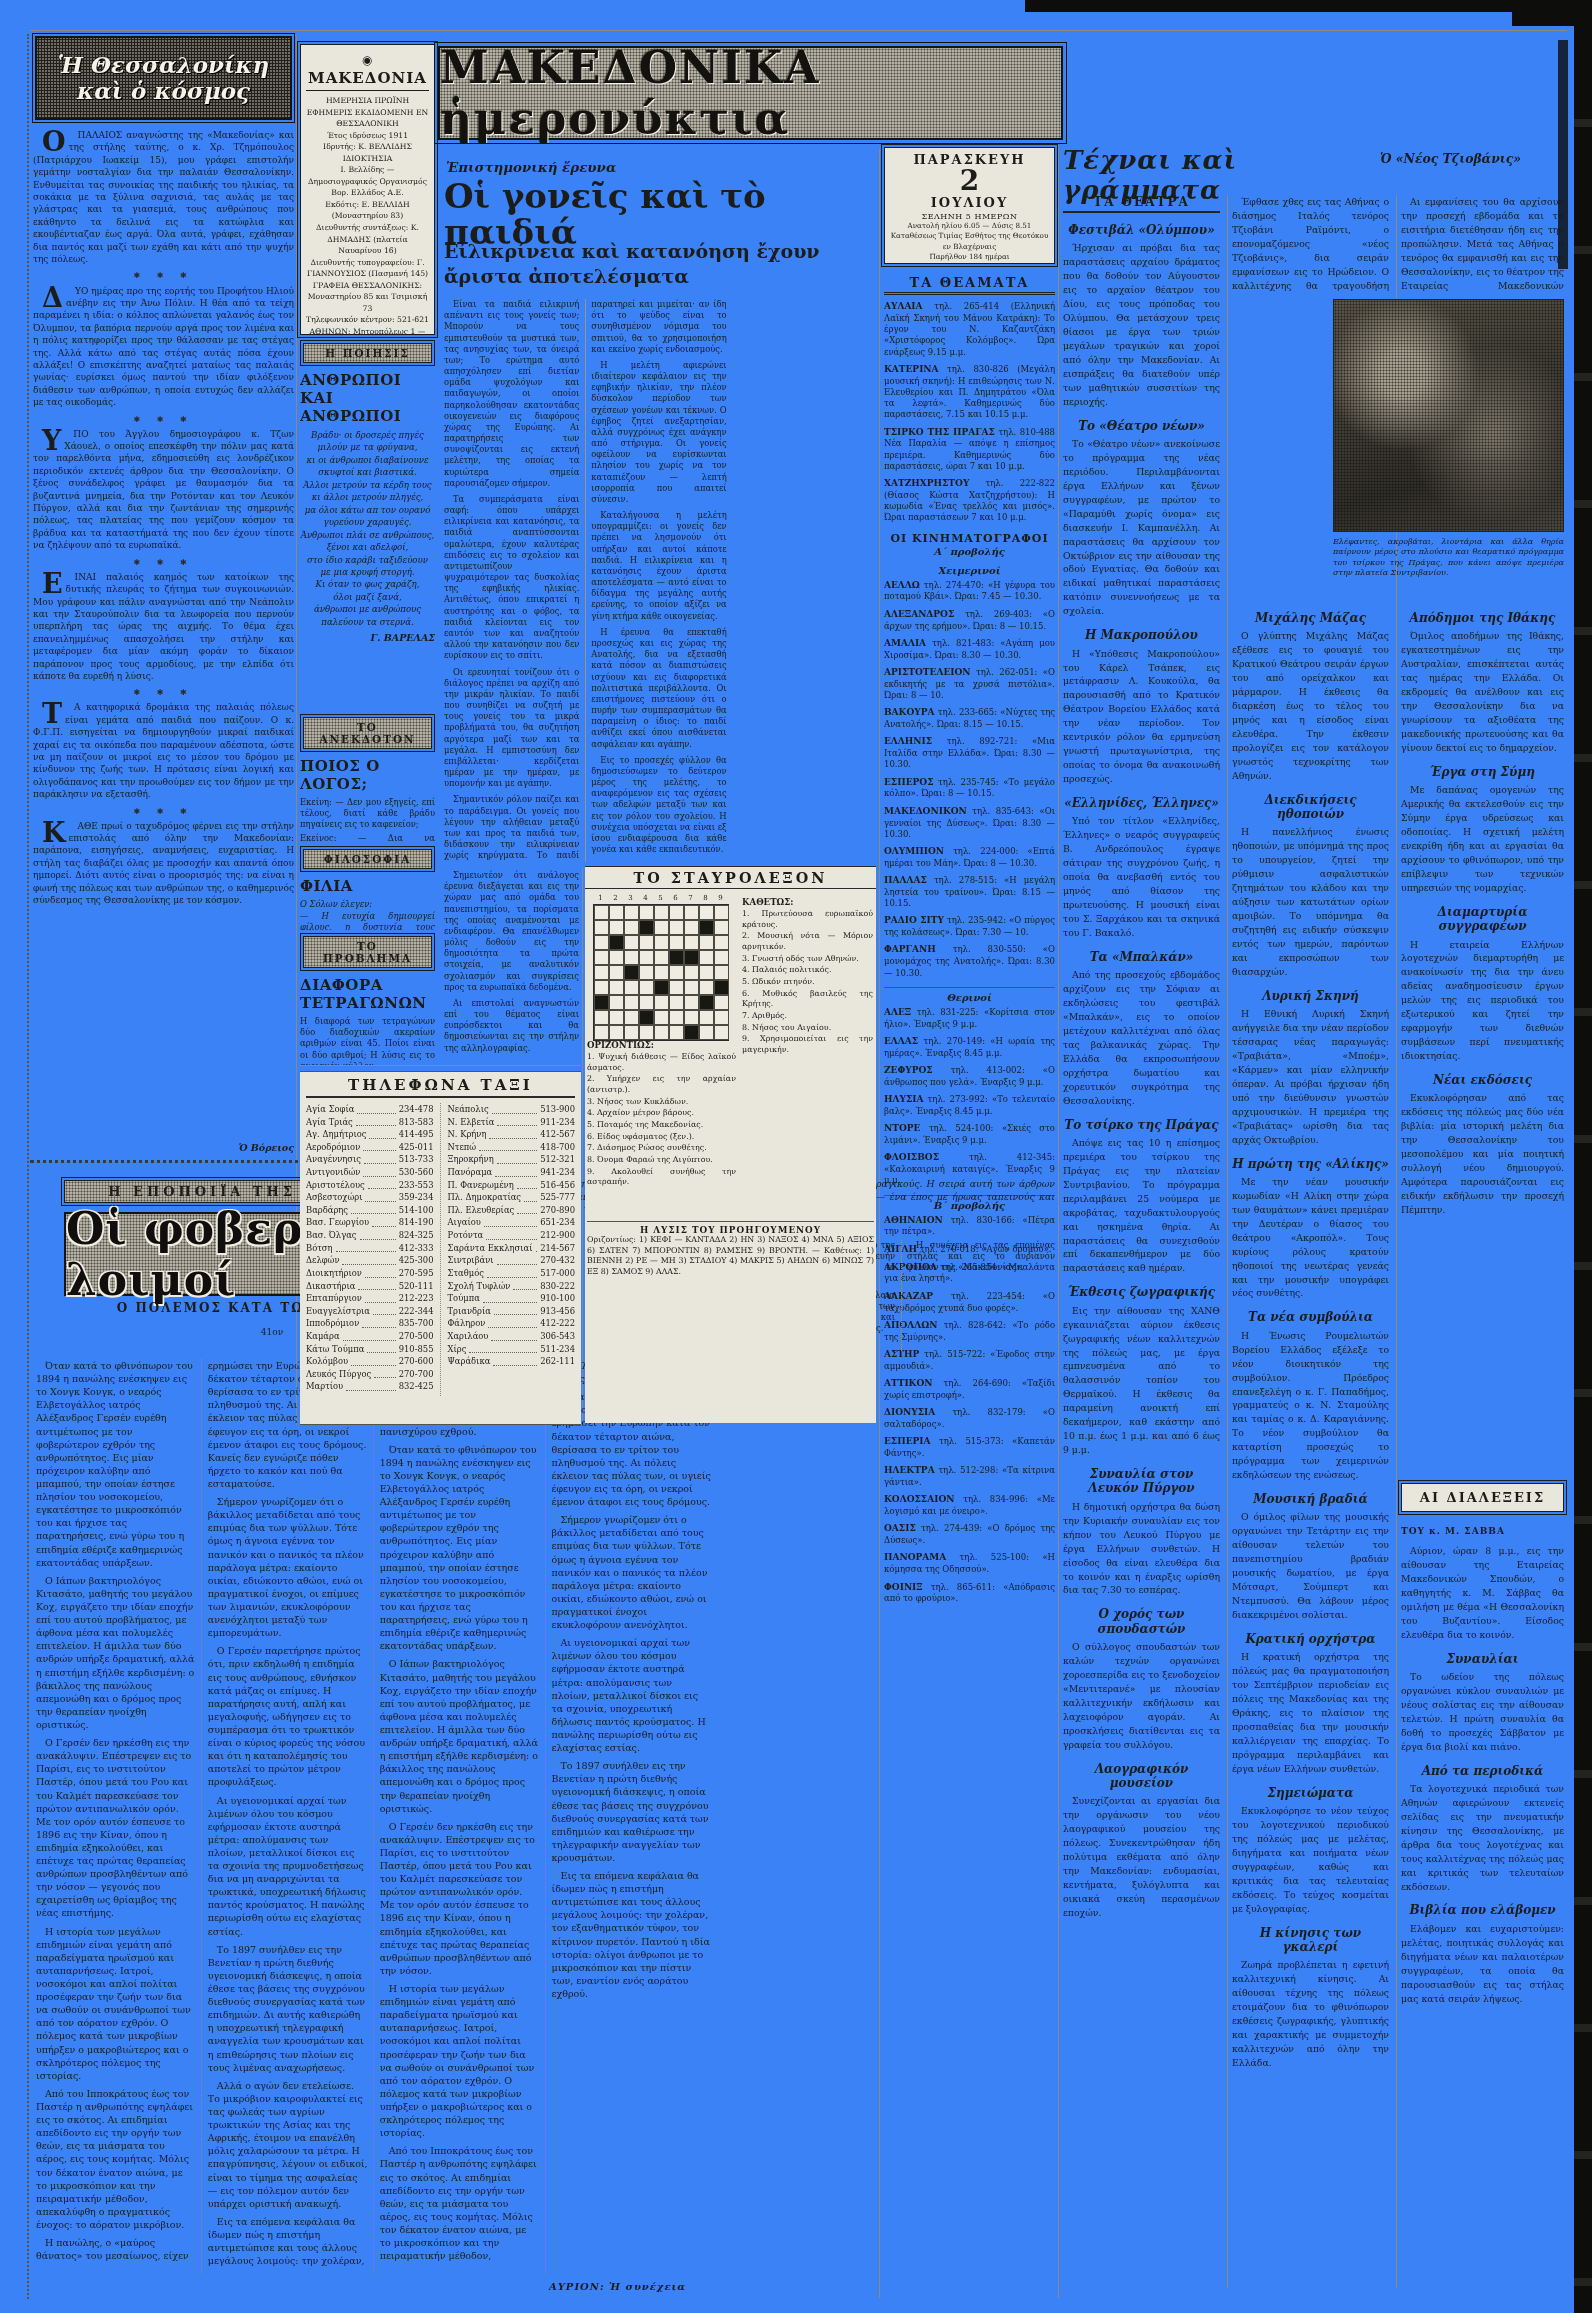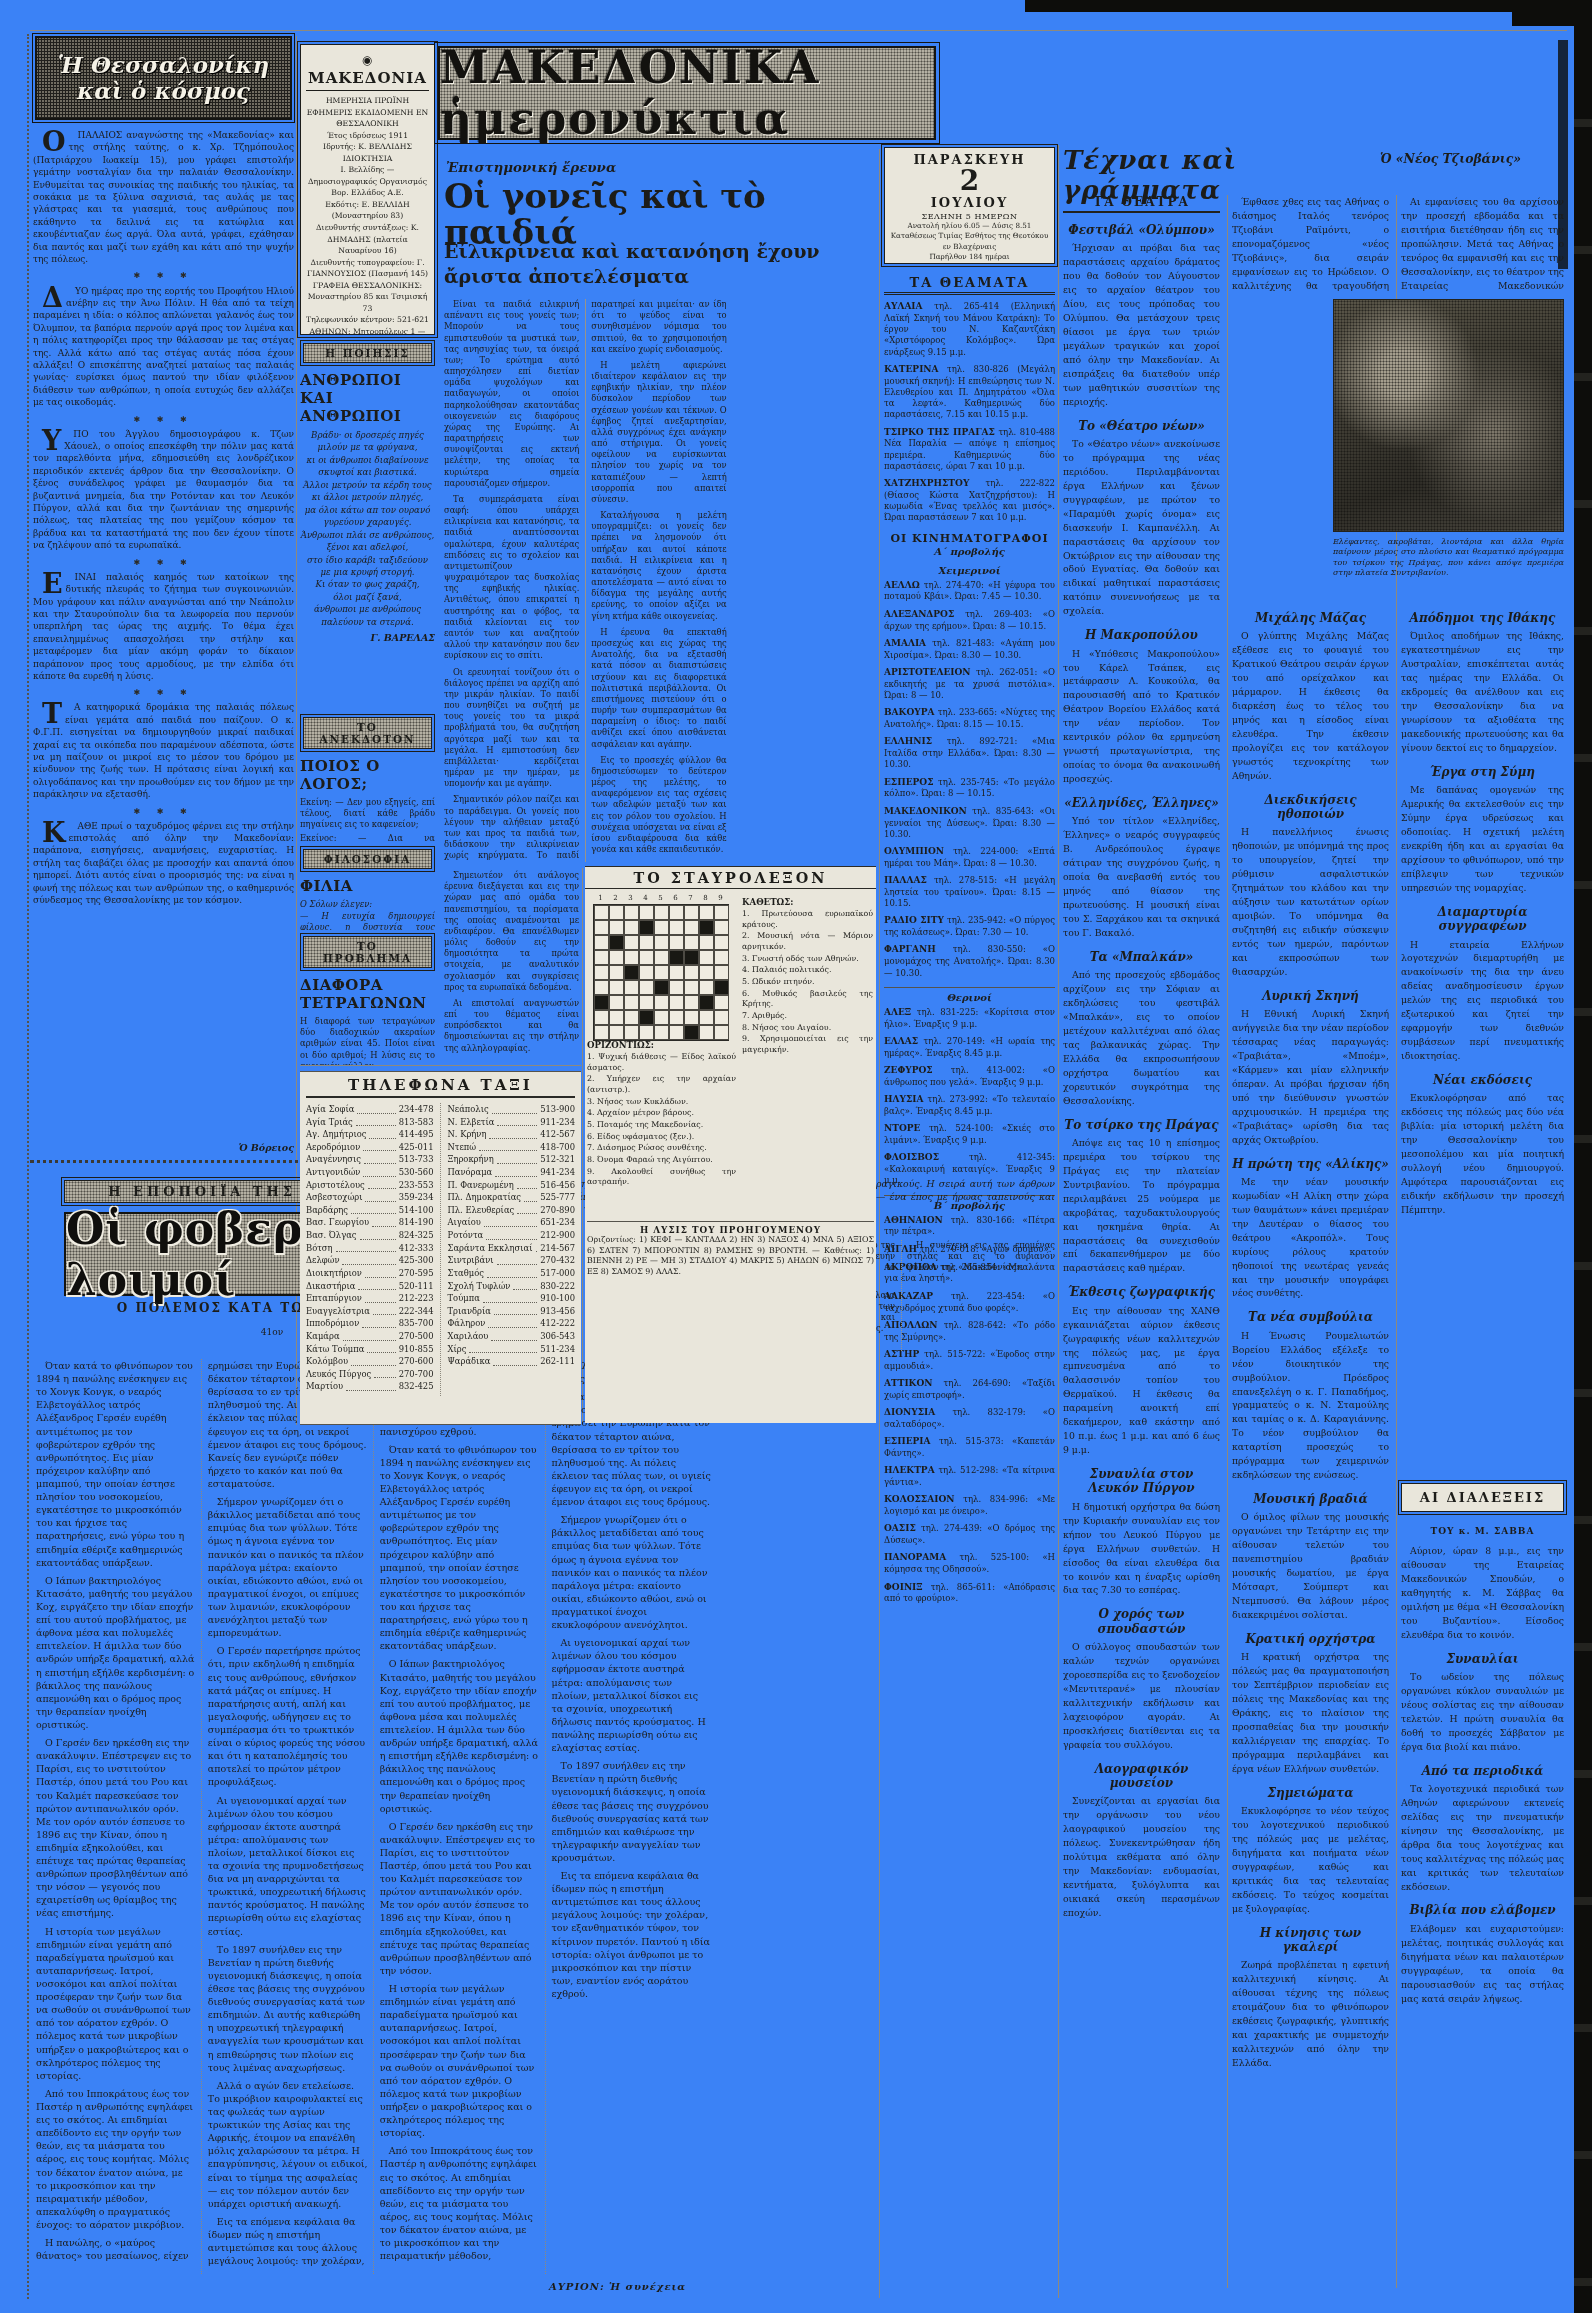--- a/index.html
+++ b/index.html
@@ -83,21 +83,21 @@
   .art-col p.body{font-size:9.3px;line-height:1.5}
   .theatres-head{font-weight:bold;text-align:center;font-size:12px;letter-spacing:2px;border-bottom:2px solid #22221e;padding-bottom:2px;margin-bottom:4px}
   .photo{border:1px solid #22221e;
          background-image:radial-gradient(rgba(15,14,12,.65) 0.9px,transparent 1.1px),
                           radial-gradient(circle at 30% 32%,#a59e8e 0,#a59e8e 10%,transparent 34%),
                           radial-gradient(circle at 70% 58%,#7e786b 0,transparent 42%),
                           linear-gradient(163deg,#595548 0,#2f2d27 70%,#4a473f 100%);
          background-size:3px 3px,cover,cover,cover}
   .caption{font-size:8px;line-height:1.3;text-align:justify;font-style:italic}
   .lect-box{border:1.5px solid #1d1d1a;outline:1px solid #1d1d1a;outline-offset:2px;text-align:center;font-weight:bold;font-size:13px;letter-spacing:2px;padding:6px 0;background:#e9e6db}
-  .lect-by{text-align:center;font-weight:bold;font-size:9px;letter-spacing:1px;margin-top:6px}
+  .lect-by{text-align:left;font-weight:bold;font-size:9px;letter-spacing:1px;margin-top:6px}
   
   .epic-kicker{border:1px solid #1d1d1a;outline:1px solid #1d1d1a;outline-offset:2px;text-align:center;font-weight:bold;
                font-size:13px;letter-spacing:4px;padding:3px 0}
   .epic-title-box{border:2px solid #141411;display:flex;align-items:center;justify-content:center}
   .epic-title{font-weight:bold;font-size:44px;letter-spacing:1px;color:#100f0d;
               text-shadow:-1.5px -1.5px 0 #f0ede2,1.5px -1.5px 0 #f0ede2,-1.5px 1.5px 0 #f0ede2,1.5px 1.5px 0 #f0ede2}
   .epic-sub{text-align:center;font-weight:bold;font-size:12px;letter-spacing:2px}
   .epic-inst{text-align:center;font-size:9px;margin-top:4px}
   .epic-body p.body{font-size:9.5px;line-height:1.38}
   .epic-intro{font-style:italic;font-size:9.3px;line-height:1.35;text-align:justify}
@@ -222,21 +222,21 @@
   </div>
 
   <div class="abs" style="left:300px;top:933px;width:135px;height:133px;overflow:hidden">
     <div class="mini-head ht">ΤΟ ΠΡΟΒΛΗΜΑ</div>
     <div class="sub-title">ΔΙΑΦΟΡΑ ΤΕΤΡΑΓΩΝΩΝ</div>
     <p class="ts">Η διαφορά των τετραγώνων δύο διαδοχικών ακεραίων αριθμών είναι 45. Ποίοι είναι οι δύο αριθμοί; Η λύσις εις το αυριανόν φύλλον.</p>
     <div class="sol-head">Η ΛΥΣΙΣ ΤΟΥ ΠΡΟΗΓΟΥΜΕΝΟΥ</div>
 
   </div>
 
-  <div class="abs banner ht" style="left:438px;top:46px;width:498px;height:94px">
+  <div class="abs banner ht" style="left:438px;top:46px;width:625px;height:94px">
     <div class="banner-title">ΜΑΚΕΔΟΝΙΚΑ ἡμερονύκτια</div>
   </div>
 
   <div class="abs kicker" style="left:446px;top:159px">Ἐπιστημονική ἔρευνα</div>
   <div class="abs art-title" style="left:444px;top:179px;width:430px">Οἱ γονεῖς καὶ τὸ παιδιά</div>
   <div class="abs art-sub" style="left:444px;top:239px;width:430px">Εἰλικρίνεια καὶ κατανόηση ἔχουν ἄριστα ἀποτελέσματα</div>
   <div class="abs cols3 ts" style="left:444px;top:299px;width:430px;height:563px;overflow:hidden">
 
   <p class="body">Είναι τα παιδιά ειλικρινή απέναντι εις τους γονείς των; Μπορούν να τους εμπιστευθούν τα μυστικά των, τας ανησυχίας των, τα όνειρά των; Το ερώτημα αυτό απησχόλησεν επί διετίαν ομάδα ψυχολόγων και παιδαγωγών, οι οποίοι παρηκολούθησαν εκατοντάδας οικογενειών εις διαφόρους χώρας της Ευρώπης. Αι παρατηρήσεις των συνοψίζονται εις εκτενή μελέτην, της οποίας τα κυριώτερα σημεία παρουσιάζομεν σήμερον.</p>
       <p class="body">Τα συμπεράσματα είναι σαφή: όπου υπάρχει ειλικρίνεια και κατανόησις, τα παιδιά αναπτύσσονται ομαλώτερα, έχουν καλυτέρας επιδόσεις εις το σχολείον και αντιμετωπίζουν ψυχραιμότερον τας δυσκολίας της εφηβικής ηλικίας. Αντιθέτως, όπου επικρατεί η αυστηρότης και ο φόβος, τα παιδιά κλείονται εις τον εαυτόν των και αναζητούν αλλού την κατανόησιν που δεν ευρίσκουν εις το σπίτι.</p>

